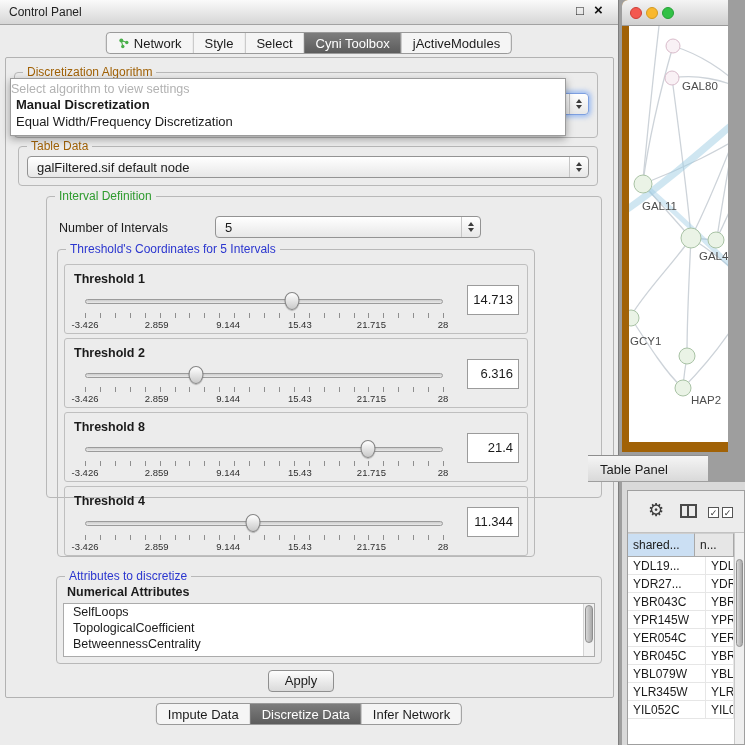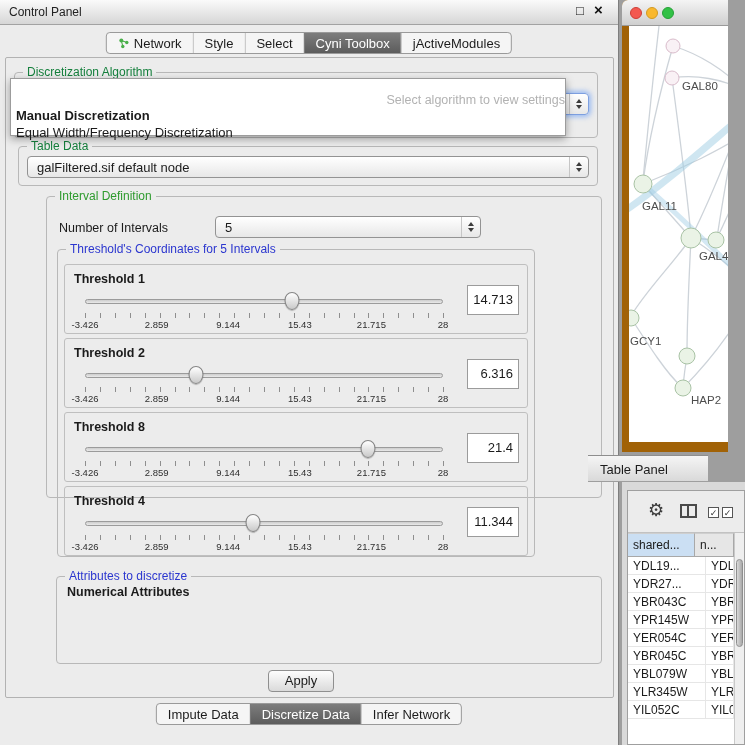--- a/index.html
+++ b/index.html
@@ -20,35 +20,35 @@
 .seg-item:first-child{border-left:none}
 .seg-item.selected{background:linear-gradient(#7d7d7d,#5c5c5c);color:#fff;border-left-color:#696969}
 #top-tabs{top:32px;left:50%;transform:translateX(-50%)}
 #bottom-tabs{top:703px;left:50%;transform:translateX(-50%)}
 
 #content-frame{position:absolute;left:5px;top:57px;width:609px;height:641px;border:1px solid #b2b2b2;border-radius:2px}
 
 
 .groupbox{position:absolute;border:1px solid #b8b8b8;border-radius:4px}
 .gb-legend{position:absolute;top:-8px;left:8px;padding:0 4px;background:#ececec;font-size:12px;white-space:nowrap}
-.gb-legend.black{color:#15803d}
+.gb-legend.black{color:#a16207}
 .gb-legend.green{color:#2e9b2e}
 .gb-legend.blue{color:#2b36cf}
 
 
 .combo{position:absolute;height:22px;border:1px solid #939393;border-radius:4px;background:linear-gradient(#ffffff,#e7e7e7)}
 .combo .val{position:absolute;left:9px;top:3px;right:22px;font-size:13px;overflow:hidden;white-space:nowrap}
 .stepper{position:absolute;right:0;top:0;bottom:0;width:19px;display:flex;flex-direction:column;align-items:center;justify-content:center;gap:2px;border-left:1px solid #c6c6c6}
 .tri-up{width:0;height:0;border-left:3.5px solid transparent;border-right:3.5px solid transparent;border-bottom:4.5px solid #3c3c3c}
 .tri-down{width:0;height:0;border-left:3.5px solid transparent;border-right:3.5px solid transparent;border-top:4.5px solid #3c3c3c}
 
 #algo-group{left:14px;top:72px;width:584px;height:66px}
 #algo-combo{left:12px;top:20px;width:562px;box-shadow:0 0 5px 2px rgba(110,160,245,.65);border-color:#7d9fe0}
 #algo-overlay{position:absolute;left:10px;top:78px;width:556px;height:58px;background:#fff;border:1px solid #9c9c9c;box-shadow:0 3px 8px rgba(0,0,0,.35);z-index:20}
-.dd-hint{padding-top:14px;text-align:right;font-size:12.5px;color:#b2b2b2}
+.dd-hint{padding-top:3px;text-align:left;font-size:12.5px;color:#b2b2b2}
 .dd-opt{padding:1px 0 1px 5px;font-size:13px}
 .dd-opt.bold{font-weight:bold}
 
 #tabledata-group{left:18px;top:146px;width:580px;height:40px}
 #tabledata-combo{left:8px;top:9px;right:8px}
 
 #interval-group{left:46px;top:196px;width:556px;height:302px}
 #numint-label{position:absolute;left:12px;top:24px;font-weight:normal;font-size:12.5px}
 #numint-combo{left:168px;top:19px;width:266px}
 #thresholds-group{position:absolute;left:10px;top:52px;width:478px;height:308px}
@@ -255,20 +255,28 @@
         </div>
         <div class="value-box">11.344</div>
       </div>
 
     </div>
   </div>
 
   <div id="attrs-group" class="groupbox">
     <span class="gb-legend blue">Attributes to discretize</span>
     <span id="attrs-heading">Numerical Attributes</span>
+    <div id="attrs-list">
+      <div class="list-item">SelfLoops</div>
+      <div class="list-item">TopologicalCoefficient</div>
+      <div class="list-item">BetweennessCentrality</div>
+      <div id="attrs-scrollbar">
+        <div id="attrs-thumb"></div>
+      </div>
+    </div>
   </div>
 
   <div id="apply-btn">Apply</div>
 
   <div id="bottom-tabs" class="seg">
     <div class="seg-item">
         <span>Impute Data</span>
       </div>
     <div class="seg-item selected">
         <span>Discretize Data</span>

